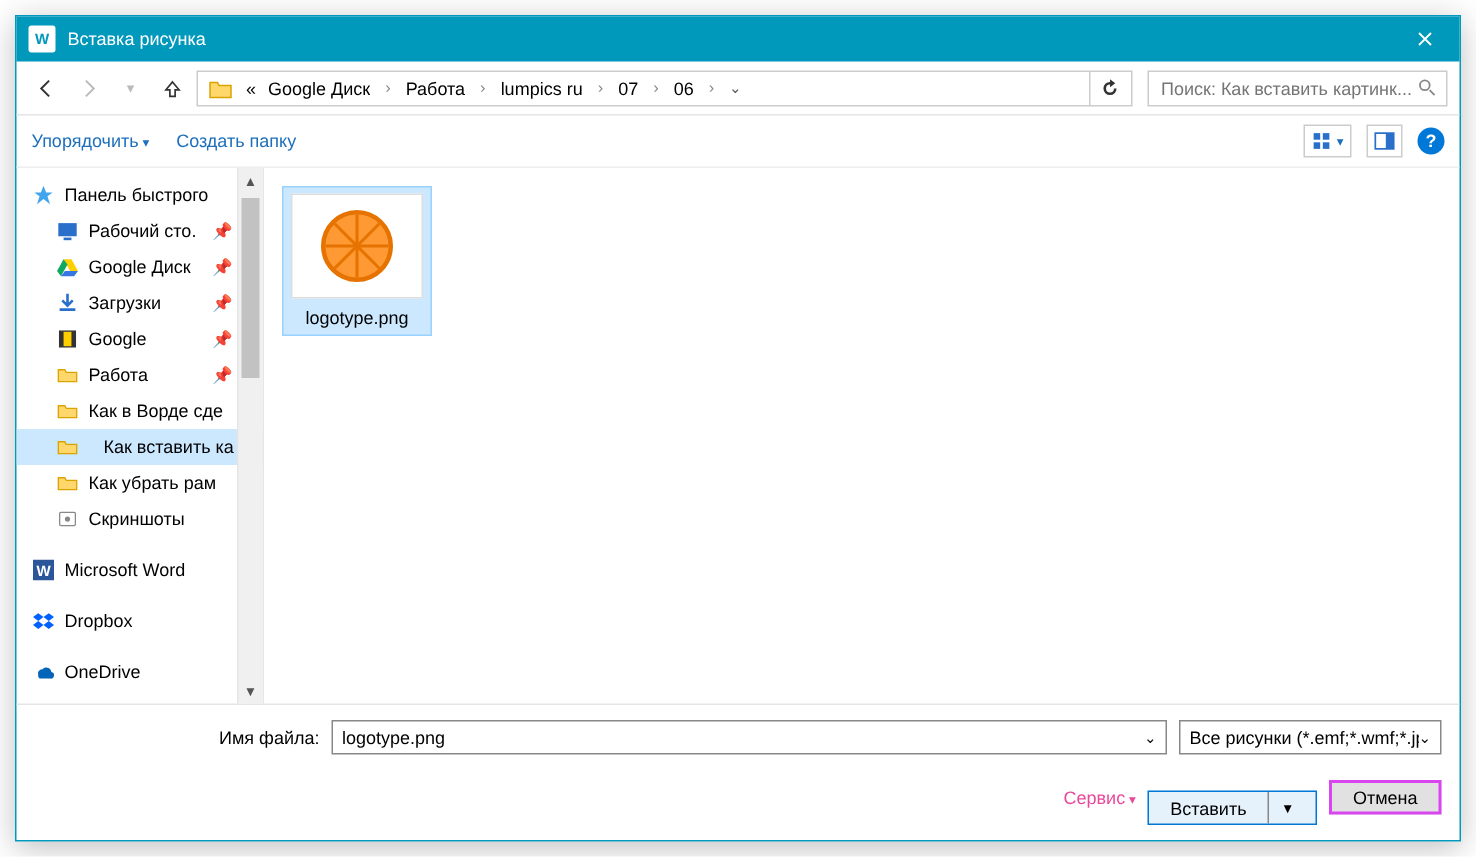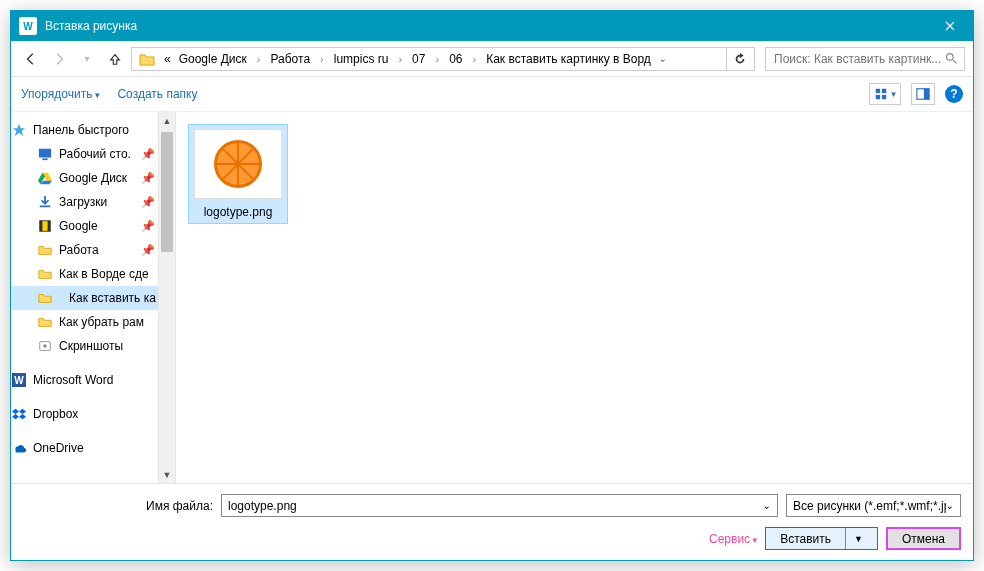--- a/index.html
+++ b/index.html
@@ -101,21 +101,21 @@
 }
 .sidebar-scroll .arr {
   position: absolute; left: 0; right: 0; height: 17px;
   display: flex; align-items: center; justify-content: center;
   color: #555; font-size: 9px;
 }
 .sidebar-scroll .arr.top { top: 0; }
 .sidebar-scroll .arr.bot { bottom: 0; }
 .tree-item {
   display: flex; align-items: center; height: 24px;
-  gap: 6px; white-space: nowrap;
+  padding-left: 10px; gap: 6px; white-space: nowrap;
   overflow: hidden;
 }
 .tree-item.sub { padding-left: 26px; }
 .tree-item.selected { background: #cce8ff; gap: 16px; }
 .tree-item.root { font-weight: normal; }
 .pin { color: #888; font-size: 11px; margin-left: auto; margin-right: 20px; }
 .ico { width: 16px; height: 16px; display: inline-flex; align-items: center; justify-content: center; flex-shrink: 0; }
 .tree-gap { height: 10px; }
 .content-area {
   flex: 1; padding: 12px; display: flex; align-content: flex-start;
@@ -171,21 +171,21 @@
 .footer-right {
   margin-left: auto; display: flex; align-items: center; gap: 8px;
 }
 .link-btn { color: #ec4899; }
 .link-btn::after { content: " ▾"; font-size: 9px; }
 .btn {
   height: 23px; border: 2px solid #d946ef; background: #e1e1e1;
   padding: 0 14px; font-size: 12px;
   display: flex; align-items: center; gap: 6px;
 }
-.btn.primary { border: 1px solid #0078d7; background: #e5f1fb; }
+.btn.primary { border: 1px solid #0078d7; background: #e5f1fb; margin-top: 14px; }
 .btn .split { width: 1px; height: 100%; background: #888; margin: 0 -6px 0 8px; }
 .btn .dd { padding-left: 8px; font-size: 9px; }
 </style>
 </head>
 <body>
 
 <div class="dialog">
 
   <div class="titlebar">
     <span class="word-logo">W</span>
@@ -226,21 +226,20 @@
       <span class="bc-item">Google Диск</span>
       <span class="bc-sep">›</span>
       <span class="bc-item">Работа</span>
       <span class="bc-sep">›</span>
       <span class="bc-item">lumpics ru</span>
       <span class="bc-sep">›</span>
       <span class="bc-item">07</span>
       <span class="bc-sep">›</span>
       <span class="bc-item">06</span>
       <span class="bc-sep">›</span>
-      <span class="bc-item">Как вставить картинку в Ворд</span>
       <span class="bc-dropdown">⌄</span>
       <div class="refresh-btn">
         <svg width="14" height="14" viewBox="0 0 16 16">
             <path d="M13 8 A5 5 0 1 1 8 3 L8 1 L12 4 L8 7 L8 5 A3 3 0 1 0 11 8 Z" fill="#333"></path>
           </svg>
       </div>
     </div>
 
     <div class="search-box">
       <input placeholder="Поиск: Как вставить картинк..." style="">

